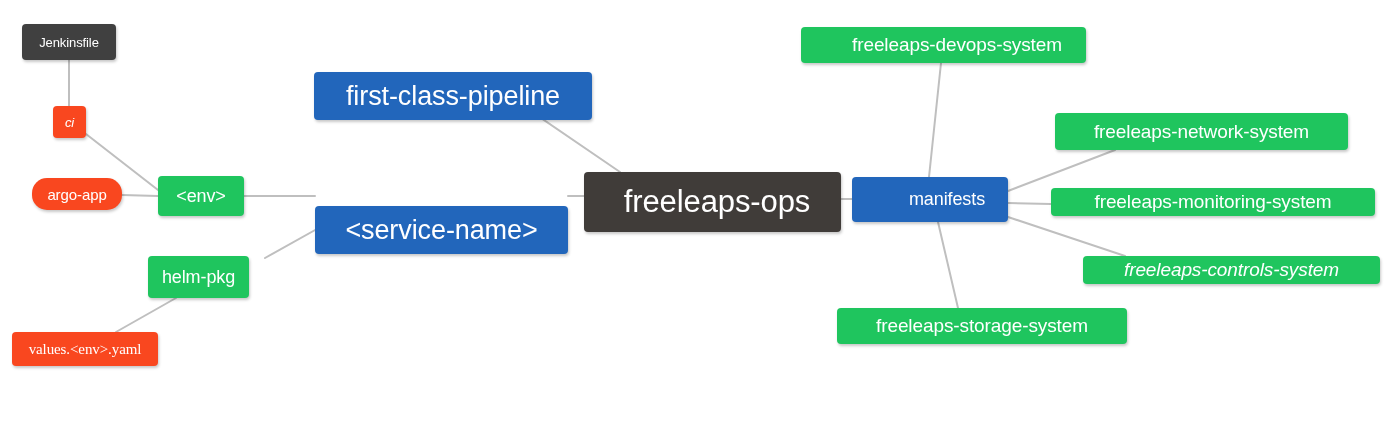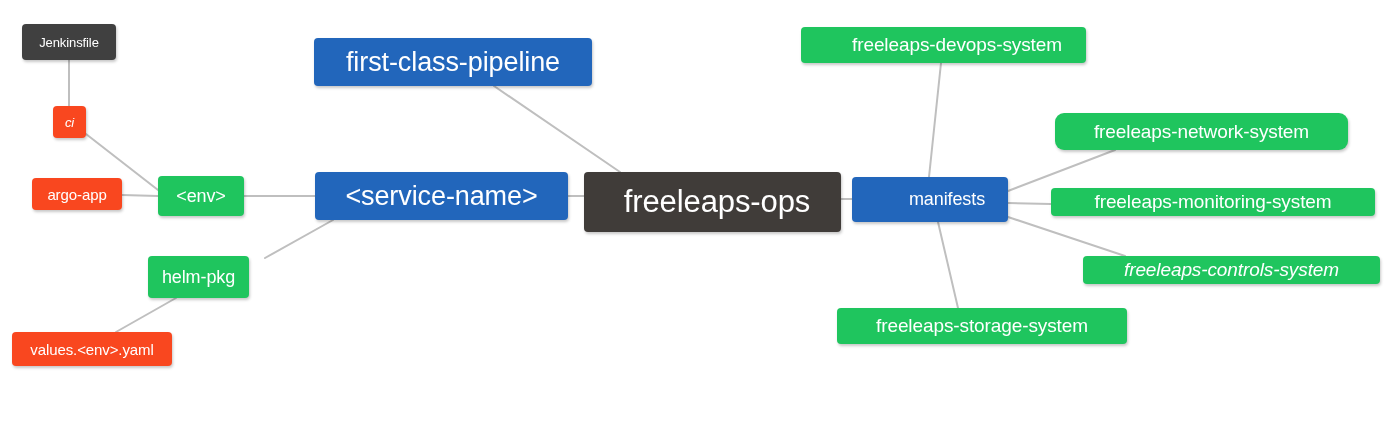--- a/index.html
+++ b/index.html
@@ -38,21 +38,21 @@
     cursor: pointer;
     user-select: none;
   }
   .n-root       { background: #403c39; font-size: 31px; padding-left: 9px; }
   .n-blue       { background: #2266bb; }
   .n-green      { background: #1fc55e; }
   .n-red        { background: #f9471f; }
   .n-orange     { background: #404040; }
 
   .sz-xl  { font-size: 31px; }
-  .sz-lg  { font-size: 27px; }
+  .sz-lg  { font-size: 27px; margin-top: 34px; }
   .sz-md  { font-size: 18px; }
   .sz-sm  { font-size: 19px; }
   .sz-xs  { font-size: 15px; }
   .sz-xxs { font-size: 13px; }
 </style>
 </head>
 <body>
 
 <div id="canvas">
   <svg id="edges" viewBox="0 0 1390 421" xmlns="http://www.w3.org/2000/svg">
@@ -67,27 +67,27 @@
       <line x1="841" y1="199" x2="852" y2="199" stroke="#bfbfbf" stroke-width="2" stroke-linecap="round"></line>
       <line x1="929" y1="177" x2="941" y2="63" stroke="#bfbfbf" stroke-width="2" stroke-linecap="round"></line>
       <line x1="1008" y1="191" x2="1115" y2="150" stroke="#bfbfbf" stroke-width="2" stroke-linecap="round"></line>
       <line x1="1008" y1="203" x2="1051" y2="204" stroke="#bfbfbf" stroke-width="2" stroke-linecap="round"></line>
       <line x1="1008" y1="217" x2="1125" y2="256" stroke="#bfbfbf" stroke-width="2" stroke-linecap="round"></line>
       <line x1="938" y1="222" x2="958" y2="308" stroke="#bfbfbf" stroke-width="2" stroke-linecap="round"></line>
     </svg>
   <div id="node-layer">
       <div class="node n-orange sz-xxs" style="left: 22px; top: 24px; width: 94px; height: 36px;">Jenkinsfile</div>
       <div class="node n-red sz-xxs" style="left: 53px; top: 106px; width: 33px; height: 32px; font-style: italic;">ci</div>
-      <div class="node n-red sz-xs" style="left: 32px; top: 178px; width: 90px; height: 32px;">argo-app</div>
+      <div class="node n-red sz-xs" style="left: 32px; top: 178px; width: 90px; height: 32px; border-radius: 15px;">argo-app</div>
       <div class="node n-green sz-md" style="left: 158px; top: 176px; width: 86px; height: 40px;">&lt;env&gt;</div>
       <div class="node n-green sz-md" style="left: 148px; top: 256px; width: 101px; height: 42px;">helm-pkg</div>
-      <div class="node n-red sz-xs" style="left: 12px; top: 332px; width: 160px; height: 34px;">values.&lt;env&gt;.yaml</div>
+      <div class="node n-red sz-xs" style="left: 12px; top: 332px; width: 146px; height: 34px; font-family: Liberation Serif, serif;">values.&lt;env&gt;.yaml</div>
       <div class="node n-blue sz-lg" style="left: 314px; top: 38px; width: 278px; height: 48px;">first-class-pipeline</div>
       <div class="node n-blue sz-lg" style="left: 315px; top: 172px; width: 253px; height: 48px;">&lt;service-name&gt;</div>
       <div class="node n-root sz-xl" style="left: 584px; top: 172px; width: 257px; height: 60px;">freeleaps-ops</div>
       <div class="node n-blue sz-md" style="left: 852px; top: 177px; width: 156px; height: 45px; padding-left: 34px;">manifests</div>
       <div class="node n-green sz-sm" style="left: 801px; top: 27px; width: 285px; height: 36px; padding-left: 27px;">freeleaps-devops-system</div>
-      <div class="node n-green sz-sm" style="left: 1055px; top: 113px; width: 293px; height: 37px; border-radius: 9px;">freeleaps-network-system</div>
+      <div class="node n-green sz-sm" style="left: 1055px; top: 113px; width: 293px; height: 37px;">freeleaps-network-system</div>
       <div class="node n-green sz-sm" style="left: 1051px; top: 188px; width: 324px; height: 28px;">freeleaps-monitoring-system</div>
       <div class="node n-green sz-sm" style="left: 1083px; top: 256px; width: 297px; height: 28px; font-style: italic;">freeleaps-controls-system</div>
       <div class="node n-green sz-sm" style="left: 815px; top: 308px; width: 290px; height: 36px; margin-left: 22px;">freeleaps-storage-system</div>
     </div>
 </div>
 
 </body></html>

